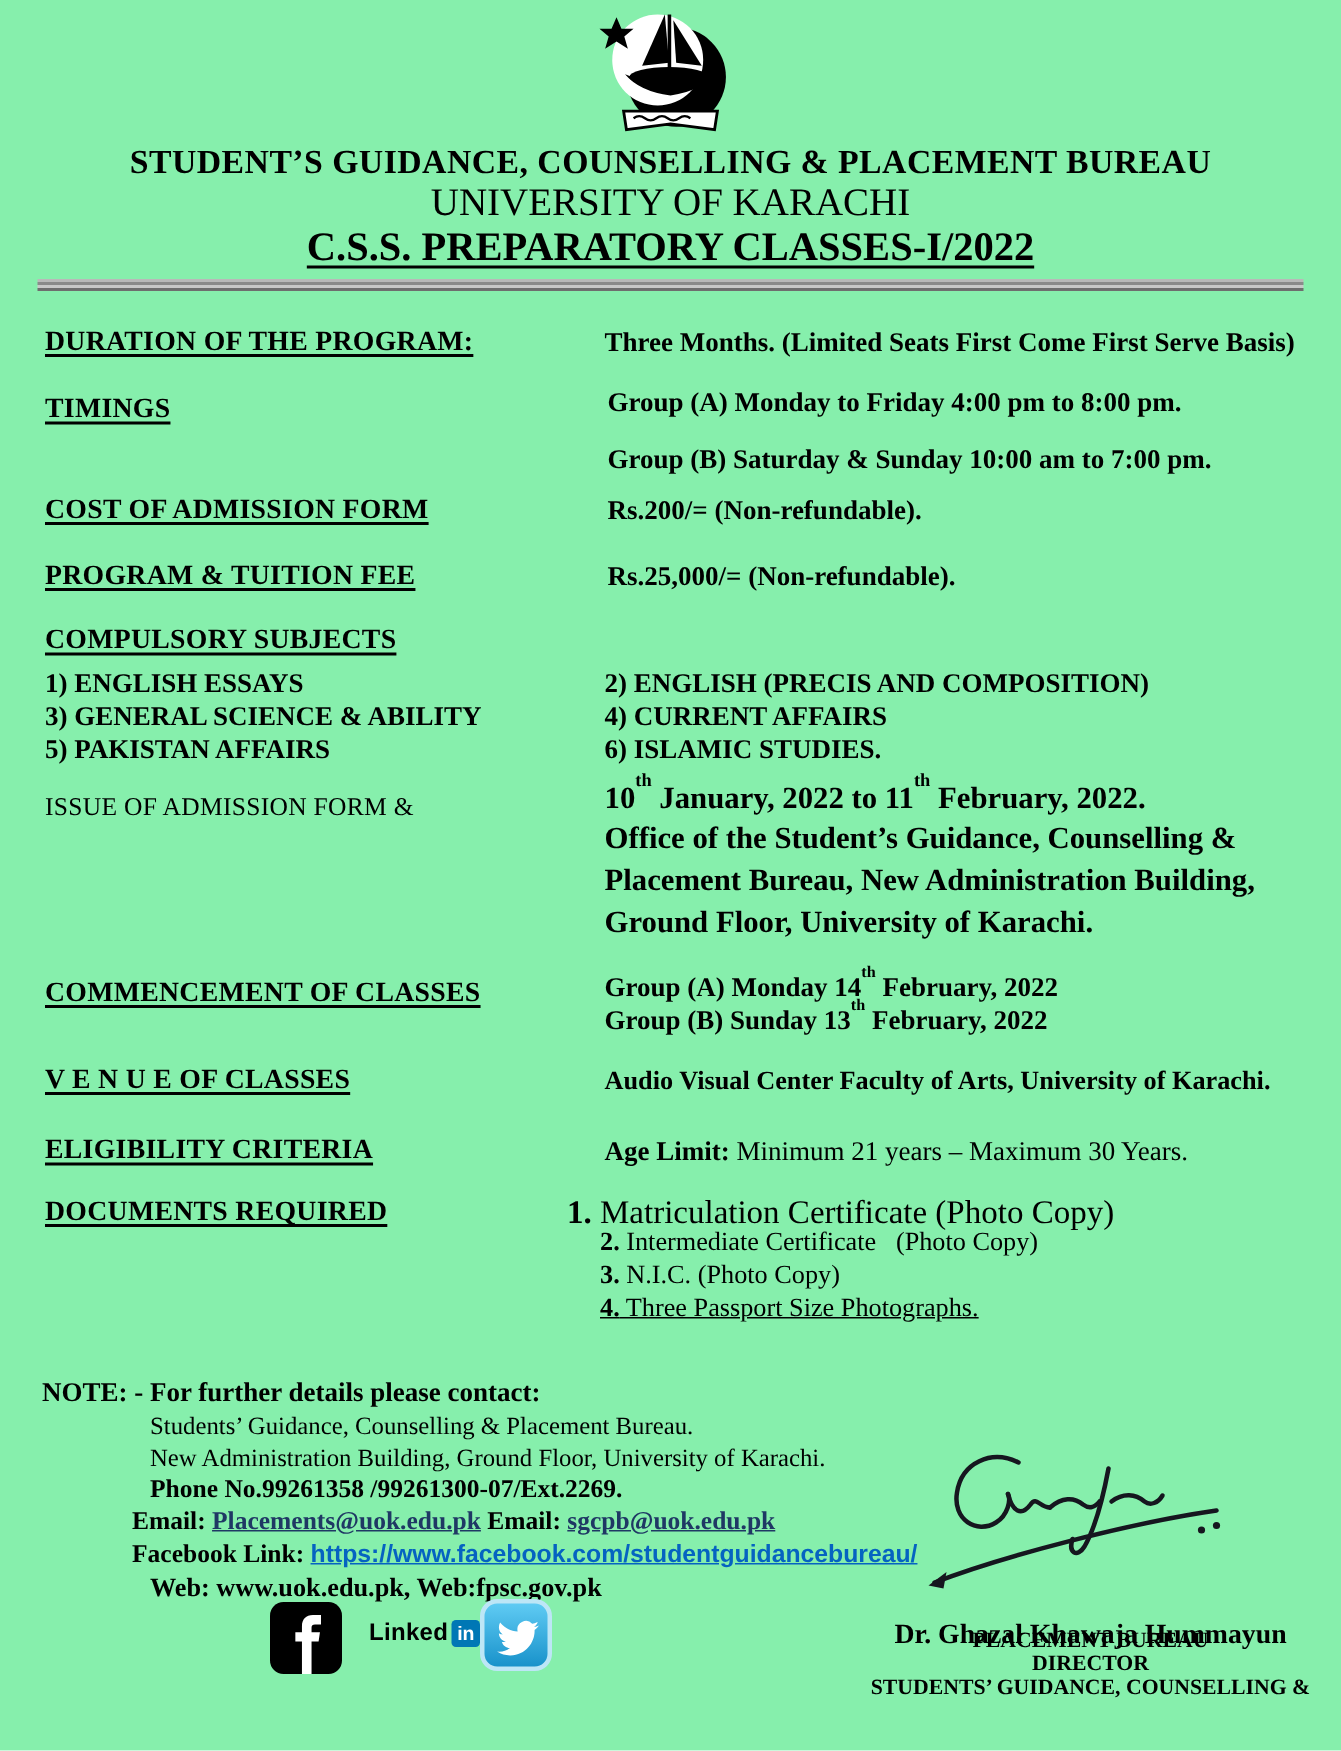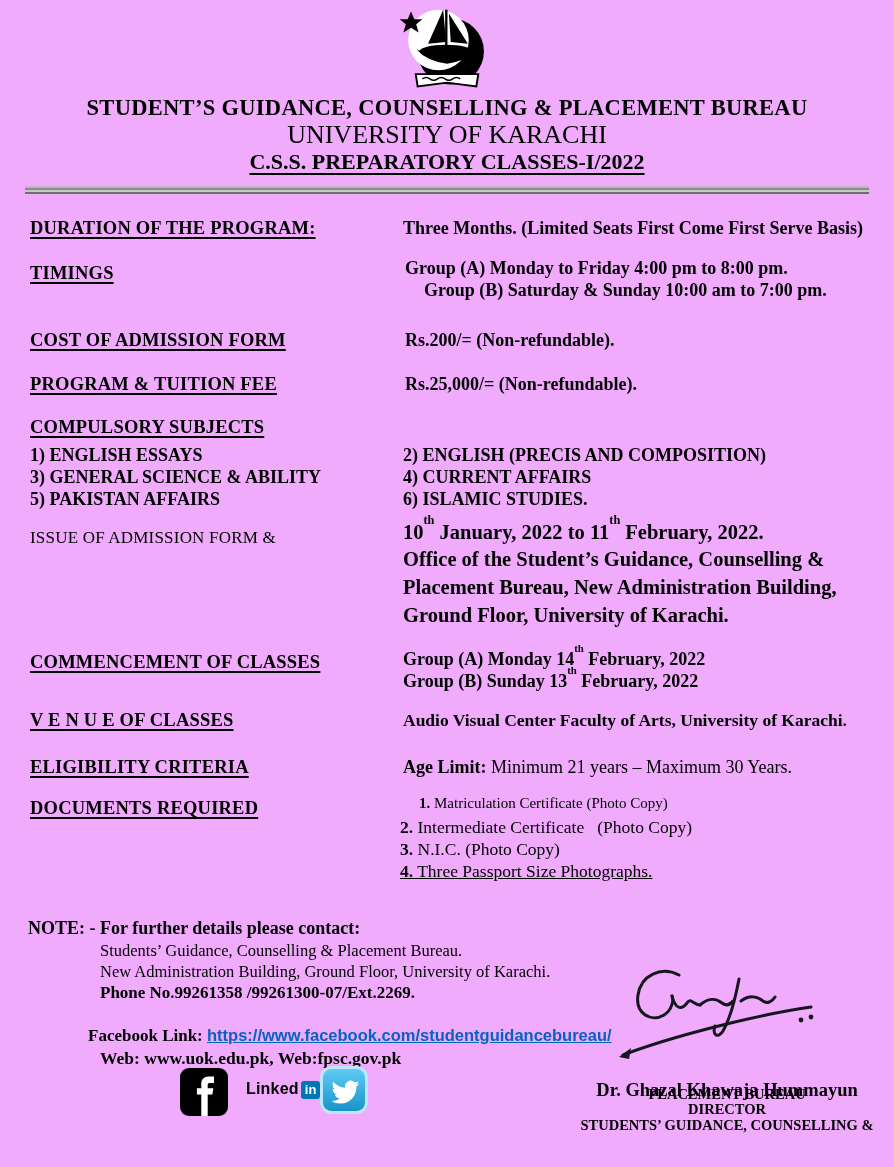--- a/index.html
+++ b/index.html
@@ -1,28 +1,28 @@
 <!DOCTYPE html>
 <html><head>
 <meta charset="utf-8">
 <style>
   * { margin:0; padding:0; box-sizing:border-box; }
   html,body { background:#ffffff; }
   .page {
     position:relative; width:894px; height:1167px; margin:0 auto;
-    background:#f0abfc; color:#000; overflow:hidden;
+    background:#86efac; color:#000; overflow:hidden;
     font-family:"Liberation Serif", serif;
   }
   .abs { position:absolute; white-space:nowrap; }
   .ctr { left:0; width:894px; text-align:center; }
 
   
   .h-bureau { font-size:22.5px; font-weight:bold; letter-spacing:.3px; }
   .h-univ   { font-size:26px; }
-  .h-title  { font-size:22px; font-weight:bold; text-decoration:underline; text-decoration-thickness:2px; text-underline-offset:4px; }
+  .h-title  { font-size:27px; font-weight:bold; text-decoration:underline; text-decoration-thickness:2px; text-underline-offset:4px; }
   .rule { position:absolute; left:25px; right:25px; top:186px; height:8px;
           background:linear-gradient(#b9b9b9 0 2px,#8a8a8a 2px 4px,#c8c8c8 4px 6px,#6e6e6e 6px 8px); }
 
   
   .lbl { font-weight:bold; font-size:18.5px; text-decoration:underline; text-decoration-thickness:1.5px; text-underline-offset:3px; letter-spacing:.2px; }
   .lbl-plain { font-weight:normal; font-size:17px; letter-spacing:.2px; }
   .val { font-weight:bold; font-size:18px; }
   .val-lg { font-weight:bold; font-size:20.5px; }
   .reg { font-weight:normal; font-size:18px; }
   sup.th { font-size:60%; position:relative; top:-.55em; font-weight:bold; }
@@ -74,21 +74,21 @@
   <div class="abs ctr h-bureau" style="top:95px;">STUDENT’S GUIDANCE, COUNSELLING &amp; PLACEMENT BUREAU</div>
   <div class="abs ctr h-univ" style="top:120px;">UNIVERSITY OF KARACHI</div>
   <div class="abs ctr h-title" style="top:149px;">C.S.S. PREPARATORY CLASSES-I/2022</div>
   <div class="rule"></div>
 
   <div class="abs lbl" style="left:30px; top:218px;">DURATION OF THE PROGRAM:</div>
   <div class="abs val" style="left:403px; top:218px;">Three Months. (Limited Seats First Come First Serve Basis)</div>
 
   <div class="abs lbl" style="left:30px; top:263px;">TIMINGS</div>
   <div class="abs val" style="left:405px; top:258px;">Group (A) Monday to Friday 4:00 pm to 8:00 pm.</div>
-  <div class="abs val" style="left:405px; top:280px;margin-left:19px;">Group (B) Saturday &amp; Sunday 10:00 am to 7:00 pm.</div>
+  <div class="abs val" style="left:405px; top:296px;">Group (B) Saturday &amp; Sunday 10:00 am to 7:00 pm.</div>
 
   <div class="abs lbl" style="left:30px; top:330px;">COST OF ADMISSION FORM</div>
   <div class="abs val" style="left:405px; top:330px;">Rs.200/= (Non-refundable).</div>
 
   <div class="abs lbl" style="left:30px; top:374px;">PROGRAM &amp; TUITION FEE</div>
   <div class="abs val" style="left:405px; top:374px;">Rs.25,000/= (Non-refundable).</div>
 
   <div class="abs lbl" style="left:30px; top:417px;">COMPULSORY SUBJECTS</div>
   <div class="abs val" style="left:30px;  top:445px;">1) ENGLISH ESSAYS</div>
   <div class="abs val" style="left:403px; top:445px;">2) ENGLISH (PRECIS AND COMPOSITION)</div>
@@ -107,29 +107,30 @@
   <div class="abs val" style="left:403px; top:648px;"><span>Group (A) Monday 14</span><sup class="th">th</sup><span class="pre"> February, 2022</span></div>
   <div class="abs val" style="left:403px; top:670px;"><span>Group (B) Sunday 13</span><sup class="th">th</sup><span class="pre"> February, 2022</span></div>
 
   <div class="abs lbl" style="left:30px; top:710px;">V E N U E OF CLASSES</div>
   <div class="abs val" style="left:403px; top:710px; font-size:17.5px;">Audio Visual Center Faculty of Arts, University of Karachi.</div>
 
   <div class="abs lbl" style="left:30px; top:757px;">ELIGIBILITY CRITERIA</div>
   <div class="abs reg" style="left:403px; top:757px;"><b>Age Limit:</b><span class="pre"> Minimum 21 years – Maximum 30 Years.</span></div>
 
   <div class="abs lbl" style="left:30px; top:798px;">DOCUMENTS REQUIRED</div>
-  <div class="abs reg" style="left:419px; top:795px; font-size:15px;"><b>1.</b><span class="pre"> Matriculation Certificate (Photo Copy)</span></div>
+  <div class="abs reg" style="left:378px; top:795px; font-size:22px;"><b>1.</b><span class="pre"> Matriculation Certificate (Photo Copy)</span></div>
   <div class="abs reg" style="left:400px; top:817px; font-size:17.5px;"><b>2.</b><span class="pre"> Intermediate Certificate   (Photo Copy)</span></div>
   <div class="abs reg" style="left:400px; top:839px; font-size:17.5px;"><b>3.</b><span class="pre"> N.I.C. (Photo Copy)</span></div>
   <div class="abs reg" style="left:400px; top:861px; font-size:17.5px;text-decoration:underline;"><b>4.</b><span class="pre"> Three Passport Size Photographs.</span></div>
 
   <div class="abs note-head" style="left:28px; top:918px;">NOTE: - For further details please contact:</div>
   <div class="abs note-reg" style="left:100px; top:941px;">Students’ Guidance, Counselling &amp; Placement Bureau.</div>
   <div class="abs note-reg" style="left:100px; top:962px;">New Administration Building, Ground Floor, University of Karachi.</div>
   <div class="abs note-bold" style="left:100px; top:983px;">Phone No.99261358 /99261300-07/Ext.2269.</div>
+  <div class="abs note-bold" style="left:88px; top:1004px;"><span class="pre">Email: </span><a class="lnk-email" href="#">Placements@uok.edu.pk</a><span class="pre"> Email: </span><a class="lnk-email" href="#">sgcpb@uok.edu.pk</a></div>
   <div class="abs note-bold" style="left:88px; top:1026px;"><span class="pre">Facebook Link: </span><a class="lnk-fb" href="#">https://www.facebook.com/studentguidancebureau/</a></div>
   <div class="abs note-bold" style="left:100px; top:1048px; font-size:17.5px;">Web: www.uok.edu.pk, Web:fpsc.gov.pk</div>
 
   <div class="fb-icon" style="left:180px; top:1068px;">
     <svg width="48" height="48" viewBox="0 0 48 48">
       <rect x="0" y="0" width="48" height="48" rx="9" fill="#000"></rect>
       <path fill="#fff" d="M30 15h4V8.6h-5.4c-4.6 0-7.3 2.9-7.3 7.3v4.3h-4.4v6.2h4.4V48h6.4V26.4h4.7l.9-6.2h-5.6v-3.2c0-1.4.7-2 2.3-2z"></path>
     </svg>
   </div>
   <div class="li-badge" style="left:246px; top:1080px;">

